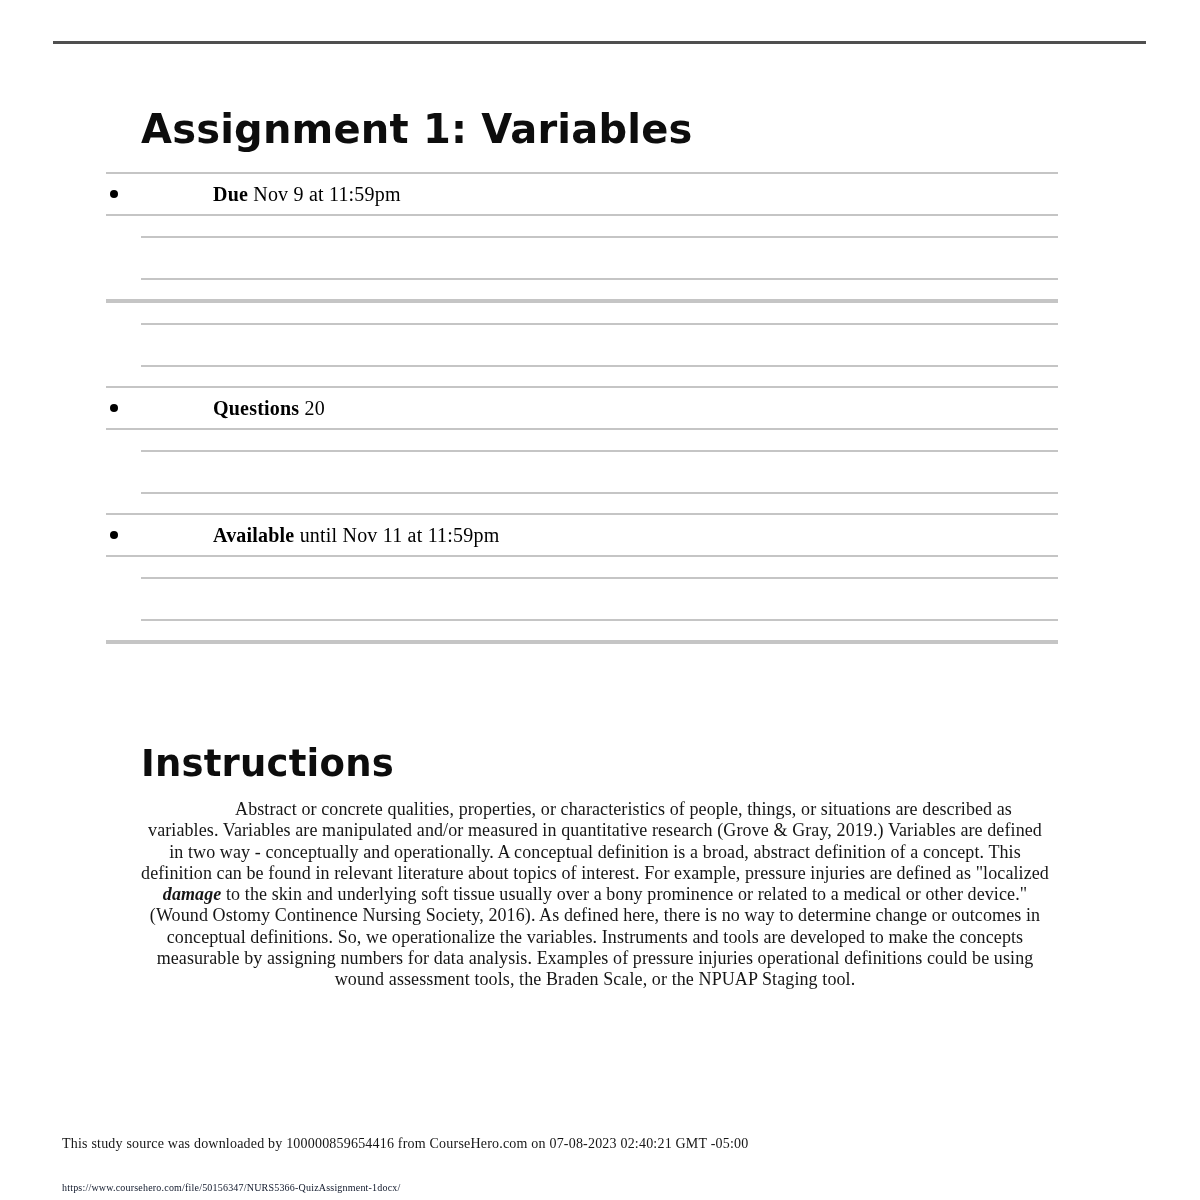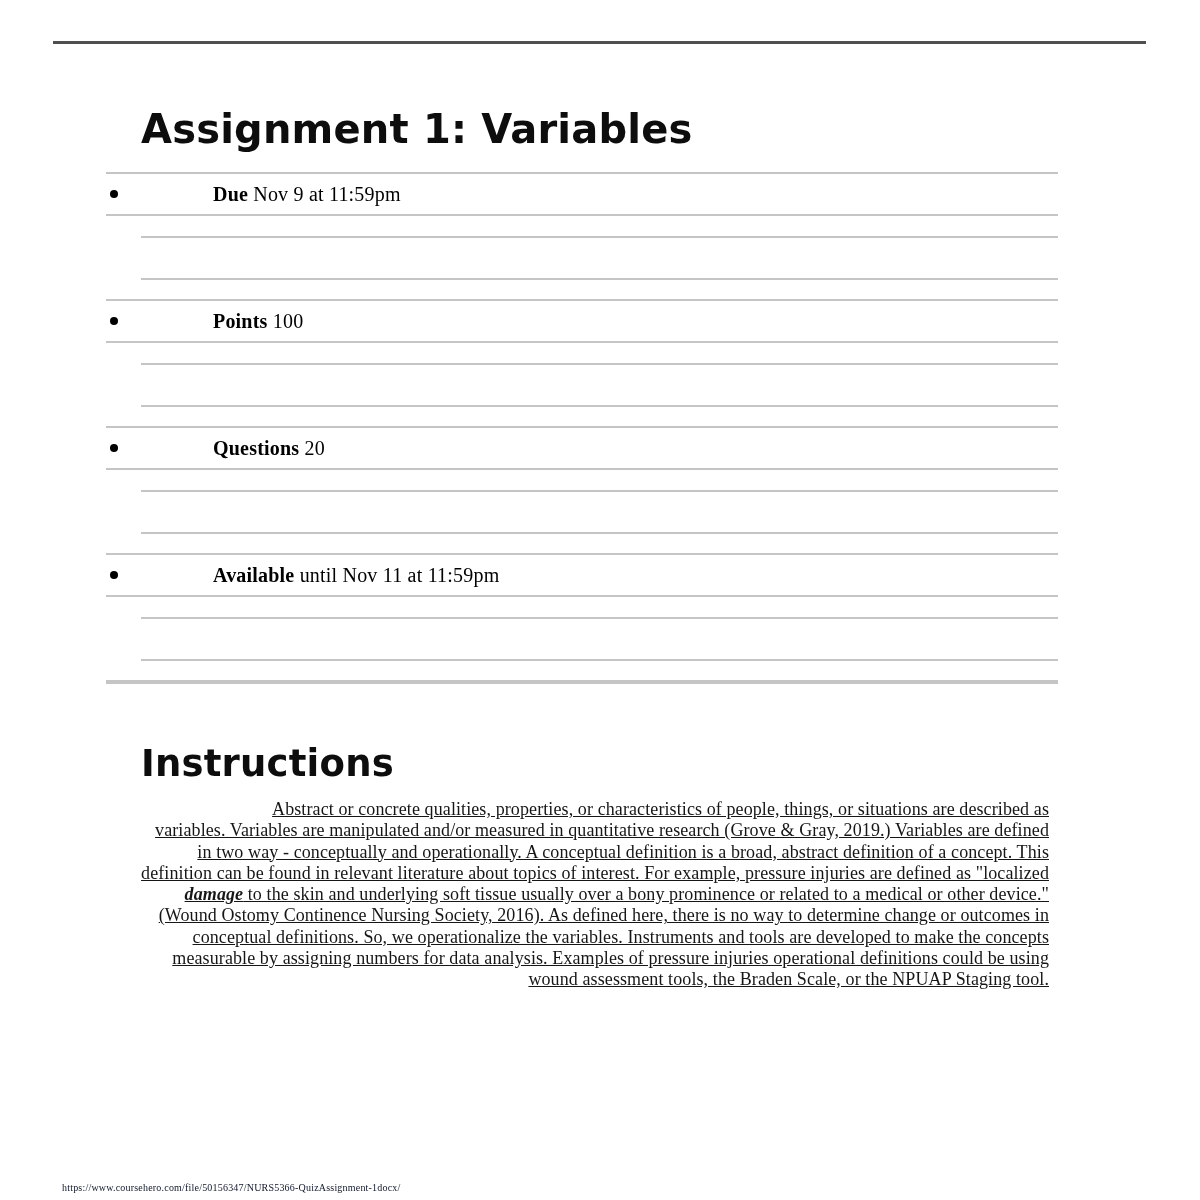--- a/index.html
+++ b/index.html
@@ -51,22 +51,21 @@
     font-weight:700; font-size:37px; line-height:44px;
     color:#0d0d0d; letter-spacing:0.2px;
     white-space:nowrap;
   }
 
   .instructions-text {
     position:absolute; left:141px; top:799px; width:908px; margin:0;
     font-size:18px; line-height:21.3px;
     color:#161616; letter-spacing:0.1px;
     text-indent:57px;
-    text-align:right;
-    text-decoration:underline;
+    text-align:center;
   }
   .emph { font-weight:700; font-style:italic; }
 
   .footer-notice {
     position:absolute; left:62px; top:1136px;
     font-size:14px; color:#161616; letter-spacing:0.2px;
     white-space:nowrap;
   }
   .footer-url {
     position:absolute; left:62px; top:1182px;
@@ -91,24 +90,20 @@
       <span class="detail-text"><b class="detail-label">Due</b> <span>Nov 9 at 11:59pm</span></span>
     </div>
     <div class="rule full"></div>
     <div class="gap-a"></div>
     <div class="rule ind"></div>
     <div class="gap-b"></div>
     <div class="rule ind"></div>
     <div class="gap-c"></div>
 
     <div class="rule full"></div>
-    <div class="detail-row">
-      <span class="bullet"></span>
-      <span class="detail-text"><b class="detail-label">Points</b> <span>100</span></span>
-    </div>
     <div class="rule full"></div>
     <div class="gap-a"></div>
     <div class="rule ind"></div>
     <div class="gap-b"></div>
     <div class="rule ind"></div>
     <div class="gap-c"></div>
 
     <div class="rule full"></div>
     <div class="detail-row">
       <span class="bullet"></span>
@@ -135,16 +130,17 @@
 
     <div class="rule full"></div>
     <div class="rule full"></div>
 
   </div>
 
   <h2 class="instructions-heading">Instructions</h2>
 
   <p class="instructions-text"><span>Abstract or concrete qualities, properties, or characteristics of people, things, or situations are described as variables. Variables are manipulated and/or measured in quantitative research (Grove &amp; Gray, 2019.)  Variables are defined in two way - conceptually and operationally. A conceptual definition is a broad, abstract definition of a concept. This definition can be found in relevant literature about topics of interest. For example, pressure injuries are defined as "localized </span><span class="emph">damage</span><span> to the skin and underlying soft tissue usually over a bony prominence or related to a medical or other device." (Wound Ostomy Continence Nursing Society, 2016). As defined here, there is no way to determine change or outcomes in conceptual definitions. So, we operationalize the variables. Instruments and tools are developed to make the concepts measurable by assigning numbers for data analysis. Examples of pressure injuries operational definitions could be using wound assessment tools, the Braden Scale, or the NPUAP Staging tool.</span></p>
 
+  <div class="footer-notice">This study source was downloaded by 100000859654416 from CourseHero.com on 07-08-2023 02:40:21 GMT -05:00</div>
 
   <a class="footer-url" href="#">https://www.coursehero.com/file/50156347/NURS5366-QuizAssignment-1docx/</a>
 
 </div>
 
 </body></html>

